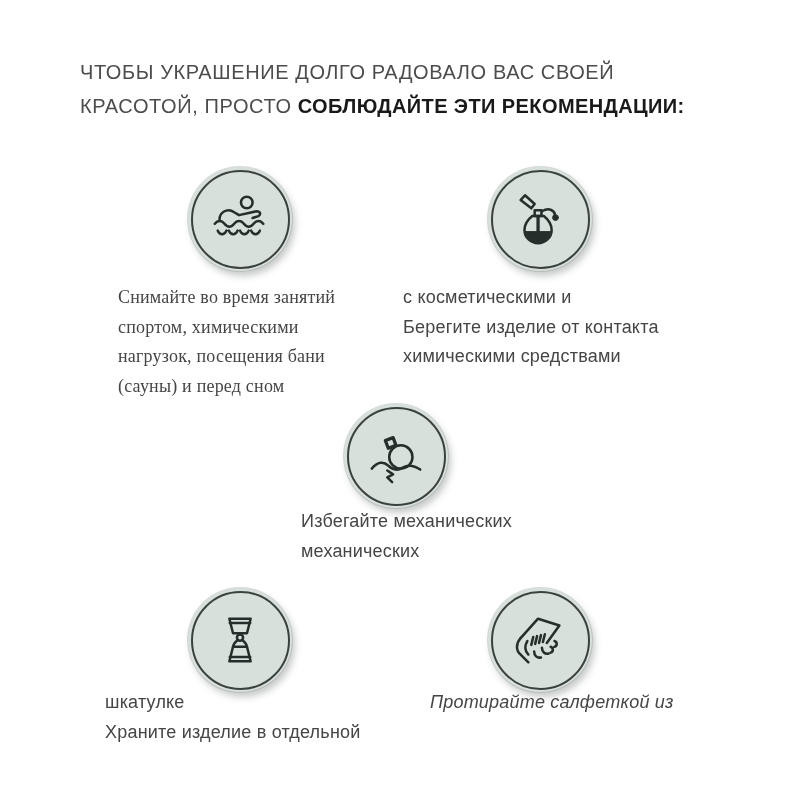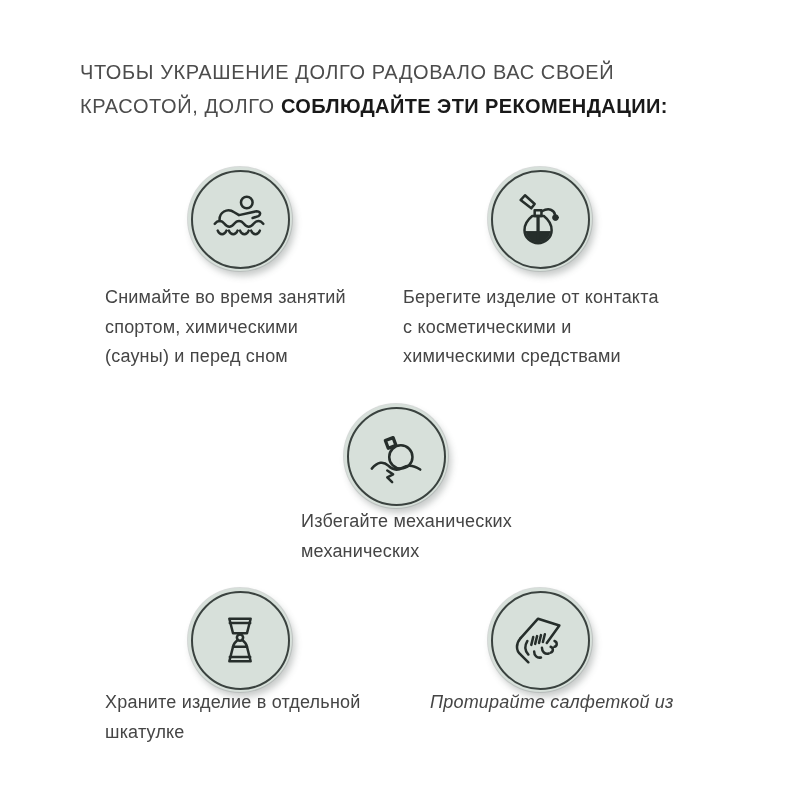--- a/index.html
+++ b/index.html
@@ -42,53 +42,54 @@
   }
 </style>
 </head>
 <body>
 
 <div class="page">
 
   <div class="header">
     <div>ЧТОБЫ УКРАШЕНИЕ ДОЛГО РАДОВАЛО ВАС СВОЕЙ</div>
     <div>
-      <span>КРАСОТОЙ, ДОЛГО</span>
+      <span>КРАСОТОЙ, ПРОСТО</span>
       <span class="bold">СОБЛЮДАЙТЕ ЭТИ РЕКОМЕНДАЦИИ:</span>
     </div>
   </div>
 
   <div class="icon-circle" style="left:188px; top:167px;">
     <svg viewBox="0 0 64 64" aria-hidden="true">
       <circle cx="39" cy="15" r="6"></circle>
       <path d="M11 34 C10 25 19 20 26 25 L31 28 L49 24 C53 24 54 27 51 29 L45 31"></path>
       <path d="M6 37 c3 -4 7 -4 10 0 c3 4 7 4 10 0 c3 -4 7 -4 10 0 c3 4 7 4 10 0 c3 -4 7 -4 10 0"></path>
       <path d="M9 44 c2 5 7 5 9 0 m2.5 0 c2 5 7 5 9 0 m2.5 0 c2 5 7 5 9 0 m2.5 0 c2 5 7 5 9 0"></path>
     </svg>
   </div>
-  <div class="item-text" style="left:105px; top:283px; width:280px;">
+  <div class="item-text" style="left:118px; top:283px; width:280px;font-family:Liberation Serif, serif;">
       <div>Снимайте во время занятий</div>
       <div>спортом, химическими</div>
+      <div>нагрузок, посещения бани</div>
       <div>(сауны) и перед сном</div>
     </div>
 
   <div class="icon-circle" style="left:488px; top:167px;">
     <svg viewBox="0 0 64 64" aria-hidden="true">
       <path d="M24 29 C19 33 16 38 16 43.5 C16 51 22.5 57 30 57 C37.5 57 44 51 44 43.5 C44 38 41 33 36 29 Z"></path>
       <path class="fill" d="M17.3 45 H42.7 C41.5 52.5 36.5 56 30 56 C23.5 56 18.5 52.5 17.3 45 Z"></path>
       <path class="thick" d="M30 30 V52"></path>
       <rect x="26.5" y="23" width="7" height="6"></rect>
       <path d="M23 21 L12 12.5 L16.5 7.5 L26.5 16.5 Z"></path>
       <path d="M34 24 C41 20 46.5 22.5 47.5 27.5"></path>
       <circle class="fill" cx="48" cy="30.5" r="3"></circle>
     </svg>
   </div>
   <div class="item-text" style="left:403px; top:283px; width:300px;">
+      <div>с косметическими и</div>
       <div>Берегите изделие от контакта</div>
-      <div>с косметическими и</div>
       <div>химическими средствами</div>
     </div>
 
   <div class="icon-circle" style="left:344px; top:404px;">
     <svg viewBox="0 0 64 64" aria-hidden="true">
       <circle cx="37" cy="33" r="12"></circle>
       <path class="thick" d="M21 16 L29 13 L32 21 L24 24 Z"></path>
       <path d="M7 45 C13 38 19 37 24 42 C29 47 34 47 39 44 C44 41 51 42 57 46"></path>
       <path d="M23 47 L29 51 L23 54 L28 59"></path>
     </svg>
@@ -102,22 +103,22 @@
     <svg viewBox="0 0 64 64" aria-hidden="true">
       <path d="M21 10 L43 10 L39.2 25 L24.8 25 Z"></path>
       <path d="M21.5 14.5 H42.5"></path>
       <path d="M24.8 39 L39.2 39 L43 54 L21 54 Z"></path>
       <path d="M21.5 49.5 H42.5"></path>
       <circle cx="32" cy="29.5" r="3.2"></circle>
       <path d="M29.8 31.8 C26.5 34.5 25.2 36.8 24.8 39 M34.2 31.8 C37.5 34.5 38.8 36.8 39.2 39"></path>
     </svg>
   </div>
   <div class="item-text" style="left:105px; top:688px; width:300px;">
+      <div>шкатулке</div>
       <div>Храните изделие в отдельной</div>
-      <div>шкатулке</div>
     </div>
 
   <div class="icon-circle" style="left:488px; top:588px;">
     <svg viewBox="0 0 64 64" aria-hidden="true">
       <path d="M12 30 L30 10 L52 17 L39 35"></path>
       <path d="M12 30 C7 36 7 43 12 47 L20 55"></path>
       <path d="M19 33 C16 38 16 43 20 47"></path>
       <path d="M25 29 L23 37 M29 28 L27 36 M33 27 L31 35 M37 26 L35 34"></path>
       <path d="M26 44 C26 48 29 51 33 50 M34 40 C34 44 37 47 41 46"></path>
       <path d="M43 39 C46 40 46 44 43 45 M47 33 C50 34 50 38 47 39"></path>

